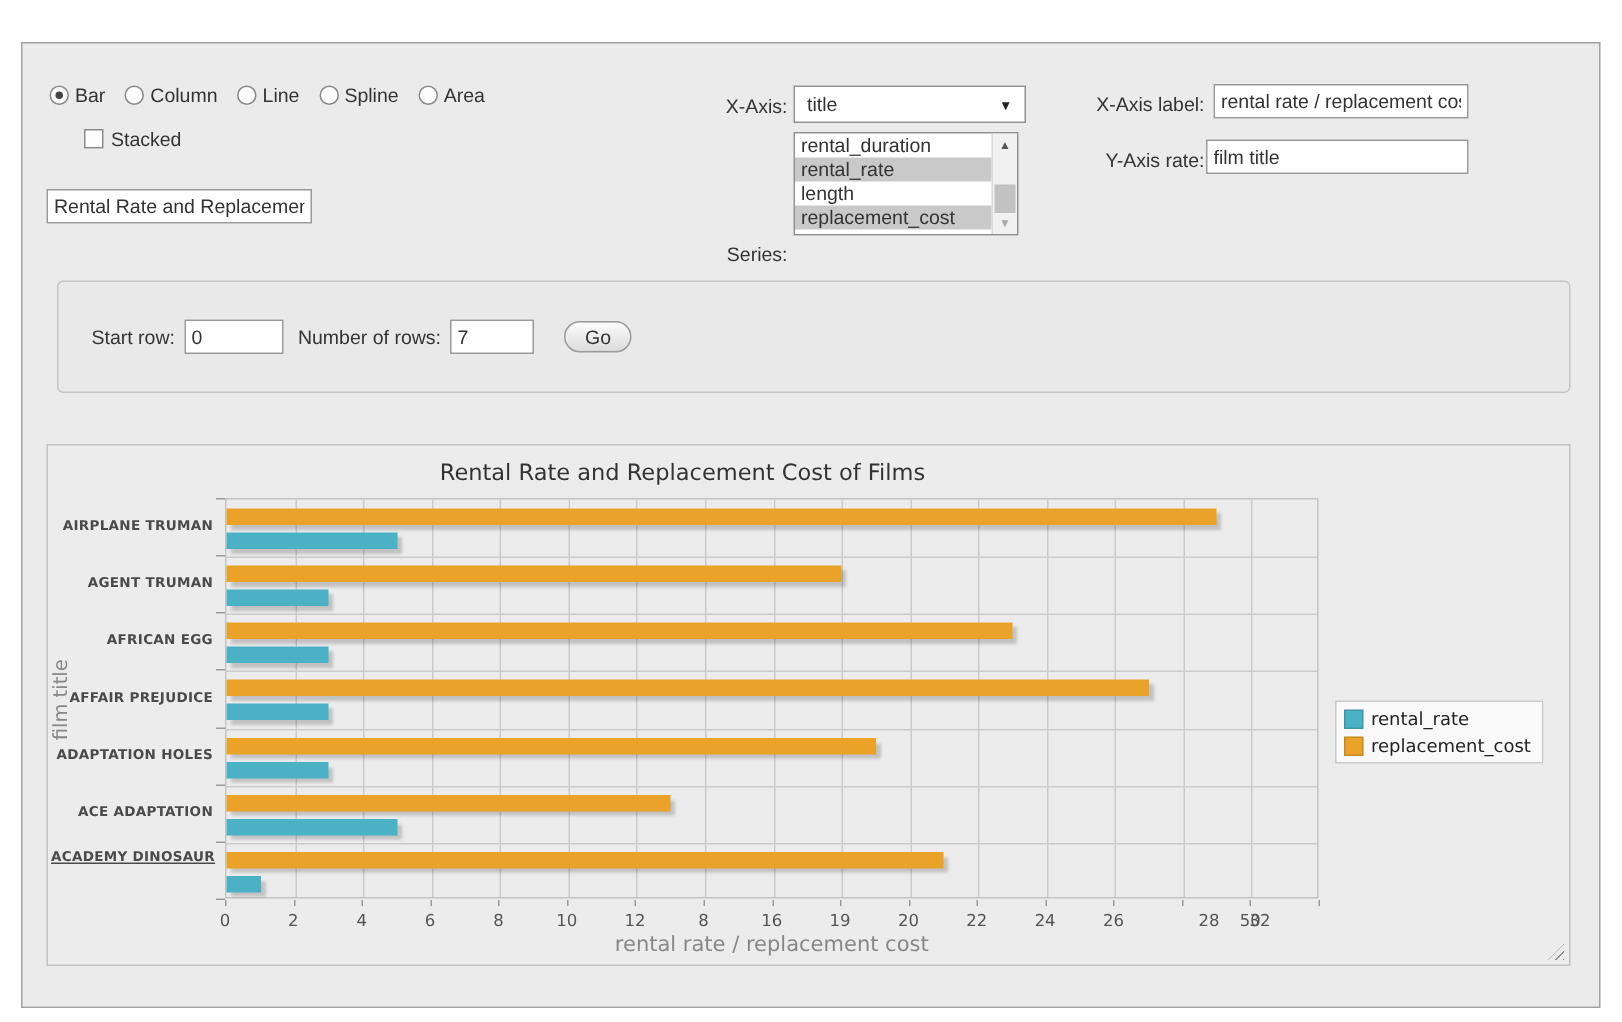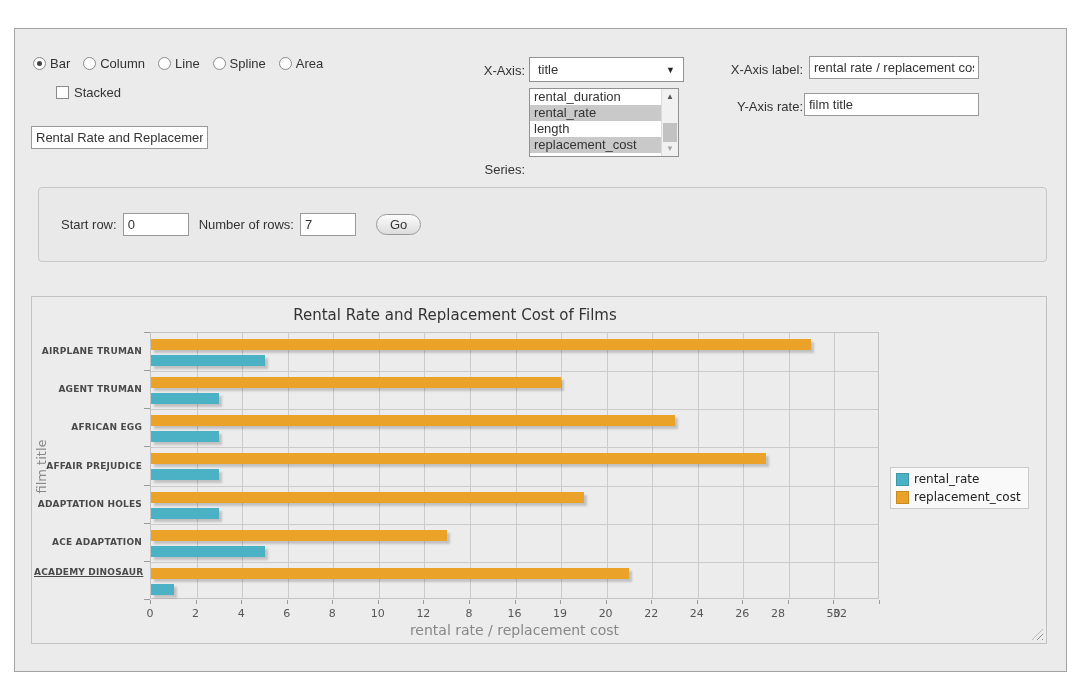--- a/index.html
+++ b/index.html
@@ -206,21 +206,21 @@
         <div class="xtick-lbl" style="left: 528.062px;">19</div>
         <div class="tick-mark-x" style="left: 528.062px; top: 303px;"></div>
         <div class="xtick-lbl" style="left: 573.625px;">20</div>
         <div class="tick-mark-x" style="left: 573.625px; top: 303px;"></div>
         <div class="xtick-lbl" style="left: 619.188px;">22</div>
         <div class="tick-mark-x" style="left: 619.188px; top: 303px;"></div>
         <div class="xtick-lbl" style="left: 664.75px;">24</div>
         <div class="tick-mark-x" style="left: 664.75px; top: 303px;"></div>
         <div class="xtick-lbl" style="left: 710.312px;">26</div>
         <div class="tick-mark-x" style="left: 710.312px; top: 303px;"></div>
-        <div class="xtick-lbl" style="left: 738px; text-align: right;">28</div>
+        <div class="xtick-lbl" style="left: 774px;">28</div>
         <div class="tick-mark-x" style="left: 755.875px; top: 303px;"></div>
         <div class="xtick-lbl" style="left: 801.438px;">50</div>
         <div class="tick-mark-x" style="left: 801.438px; top: 303px;"></div>
         <div class="xtick-lbl" style="left: 808px;">32</div>
         <div class="tick-mark-x" style="left: 847px; top: 303px;"></div>
         <div class="tick-mark-y" style="left: 112px; top: 35px;"></div>
         <div class="tick-mark-y" style="left: 112px; top: 73.1429px;"></div>
         <div class="tick-mark-y" style="left: 112px; top: 111.286px;"></div>
         <div class="tick-mark-y" style="left: 112px; top: 149.429px;"></div>
         <div class="tick-mark-y" style="left: 112px; top: 187.571px;"></div>

